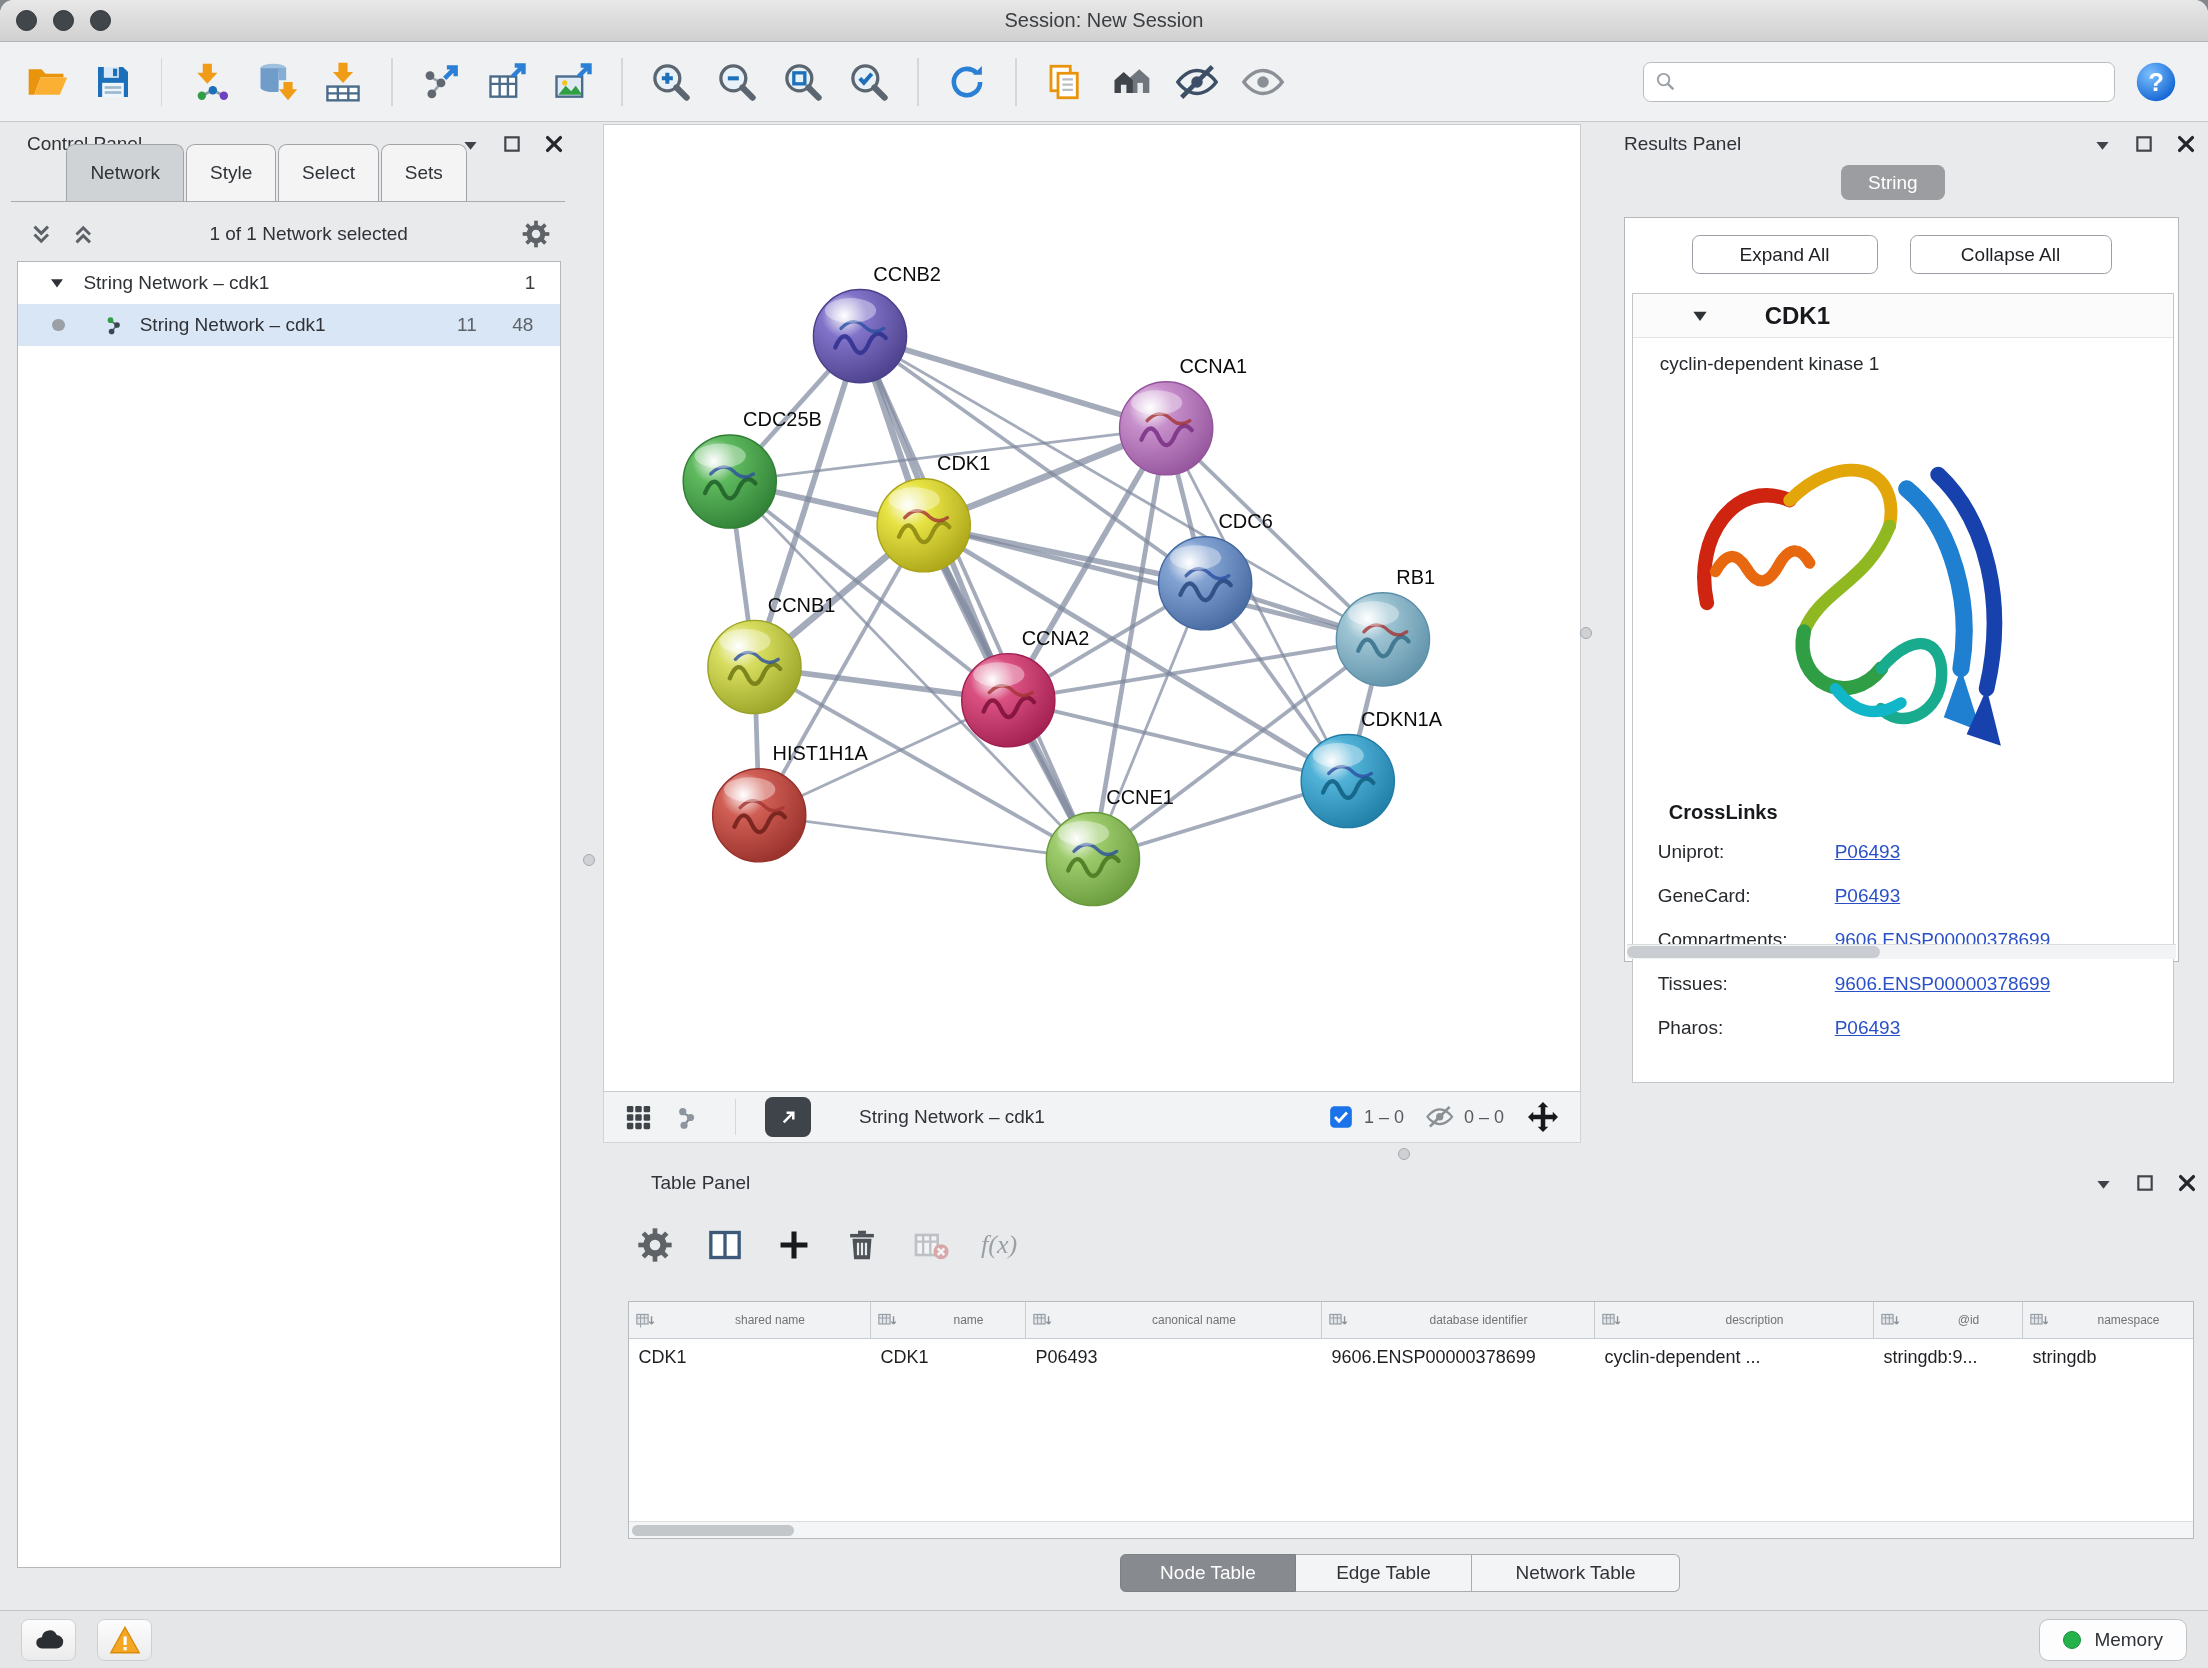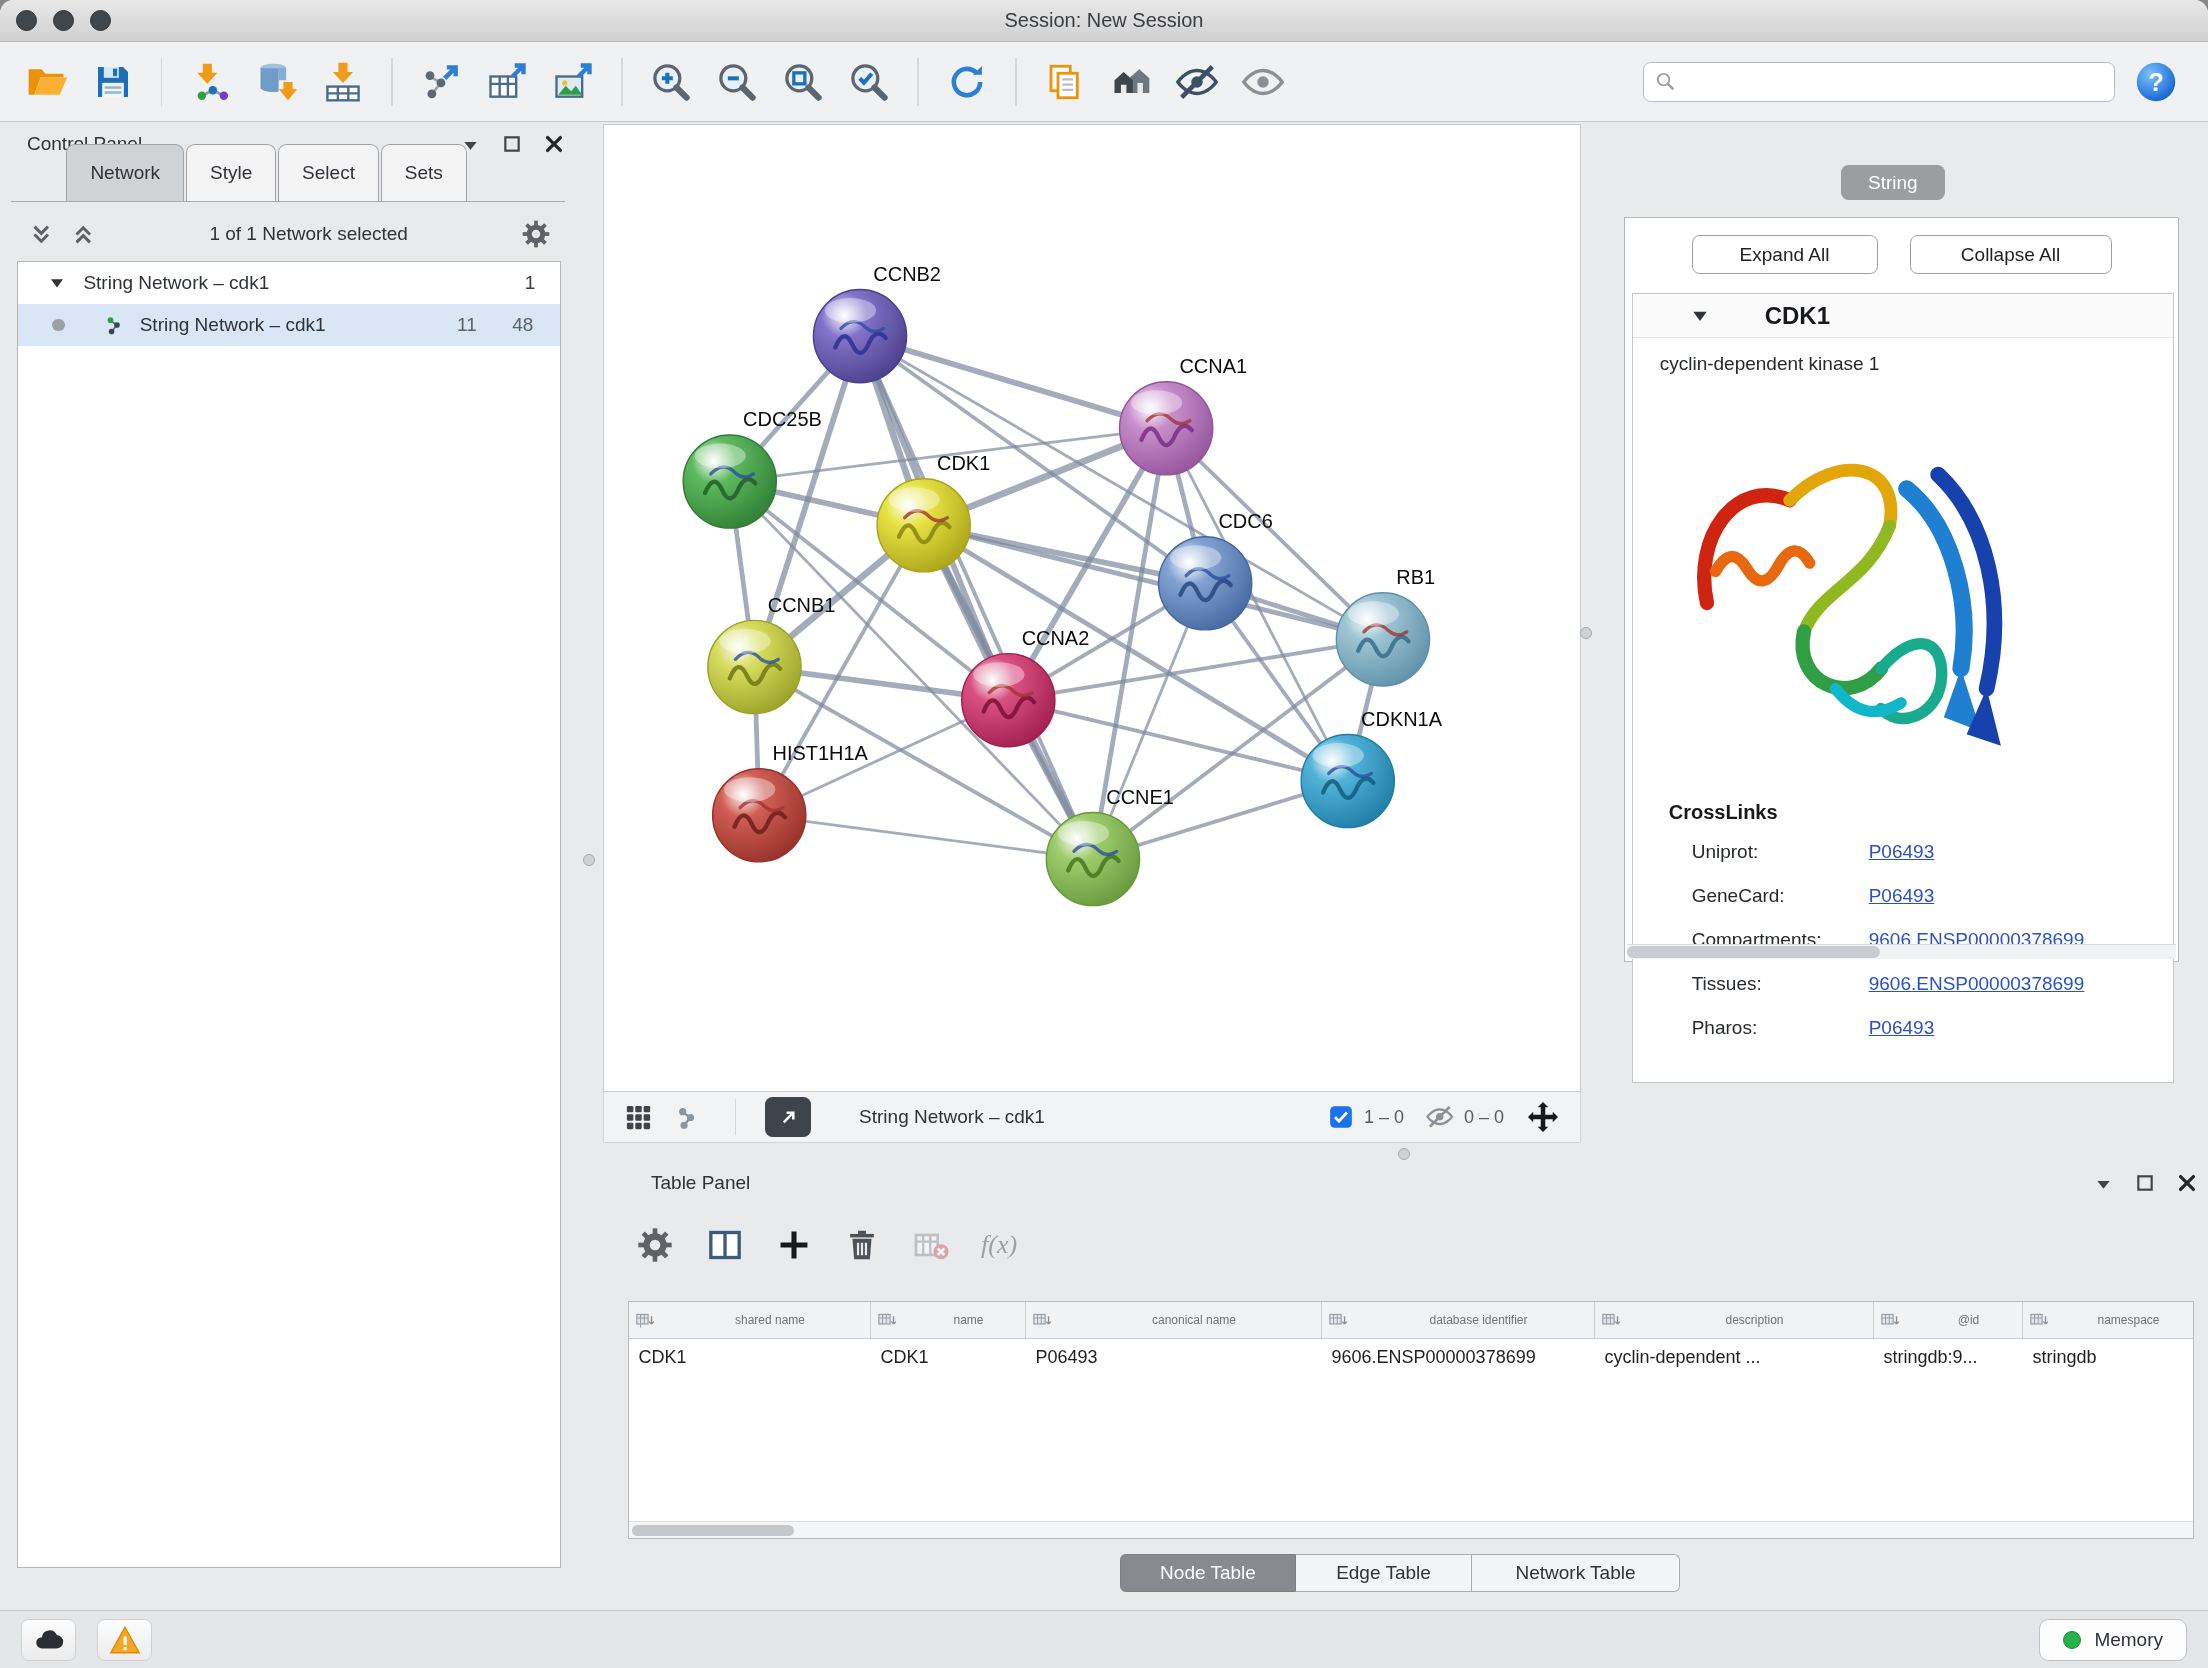--- a/index.html
+++ b/index.html
@@ -554,20 +554,34 @@
           <circle cx="12" cy="12" r="3" fill="#8a9096"></circle>
           <path d="M4 20 20 4" stroke="#8a9096" stroke-width="2.2"></path>
         </svg>
       <span>0 – 0</span>
     </span>
     <svg width="36" height="36" viewBox="0 0 24 24">
         <path fill="#17191c" d="M12 2 15.5 5.5H13.5V10.5H18.5V8.5L22 12 18.5 15.5V13.5H13.5V18.5H15.5L12 22 8.5 18.5H10.5V13.5H5.5V15.5L2 12 5.5 8.5V10.5H10.5V5.5H8.5Z"></path>
       </svg>
   </div>
 
+  <div class="panel-header" style="left:1624px;top:126px;width:573px;height:36px">
+    <span>Results Panel</span>
+    <span class="ph-icons">
+      <svg width="21" height="21" viewBox="0 0 24 24">
+          <path d="M5 9h14l-7 9z" fill="#3f444a"></path>
+        </svg>
+      <svg width="20" height="20" viewBox="0 0 24 24">
+          <rect x="4" y="4" width="16" height="16" fill="none" stroke="#3f444a" stroke-width="2.6"></rect>
+        </svg>
+      <svg width="22" height="22" viewBox="0 0 24 24">
+          <path d="M5 5l14 14M19 5 5 19" stroke="#23262a" stroke-width="3.6" stroke-linecap="round"></path>
+        </svg>
+    </span>
+  </div>
   <div class="string-badge" style="left:1841px;top:165px">String</div>
 
   <div class="rs-box" style="left:1624px;top:217px;width:555px;height:745px">
     <div style="display:flex;gap:32px;justify-content:center;margin-top:17px">
       <div class="rs-btn" style="width:186px">Expand All</div>
       <div class="rs-btn" style="width:202px">Collapse All</div>
     </div>
 
     <div class="gene-box" style="left:6.7px;top:75px;width:542px;height:790px">
       <div class="gene-head">
@@ -588,21 +602,21 @@
           <path d="M150 196 C176 166 196 178 192 206 C188 230 162 238 150 224" stroke="#18ab8e" stroke-width="8"></path>
           <path d="M118 210 q20 26 46 10" stroke="#12b6c9" stroke-width="8"></path>
           <path d="M168 70 C200 96 214 150 206 196" stroke="#1f7fd0" stroke-width="12"></path>
           <path d="M190 60 C224 92 238 150 224 210" stroke="#1742ad" stroke-width="11"></path>
           <path d="M206 196 L220 240 L194 230 Z" fill="#1f7fd0" stroke="none"></path>
           <path d="M224 210 L234 250 L210 242 Z" fill="#1742ad" stroke="none"></path>
         </g>
       </svg>
 
       <div class="xl-head" style="margin:23px 0 5.7px 36px">CrossLinks</div>
-      <div style="margin-left:59px">
+      <div style="margin-left:25px">
         <div class="xl-row">
           <span class="xl-label">Uniprot:</span>
           <span class="xl-link">P06493</span>
         </div>
         <div class="xl-row">
           <span class="xl-label">GeneCard:</span>
           <span class="xl-link">P06493</span>
         </div>
         <div class="xl-row">
           <span class="xl-label">Compartments:</span>

